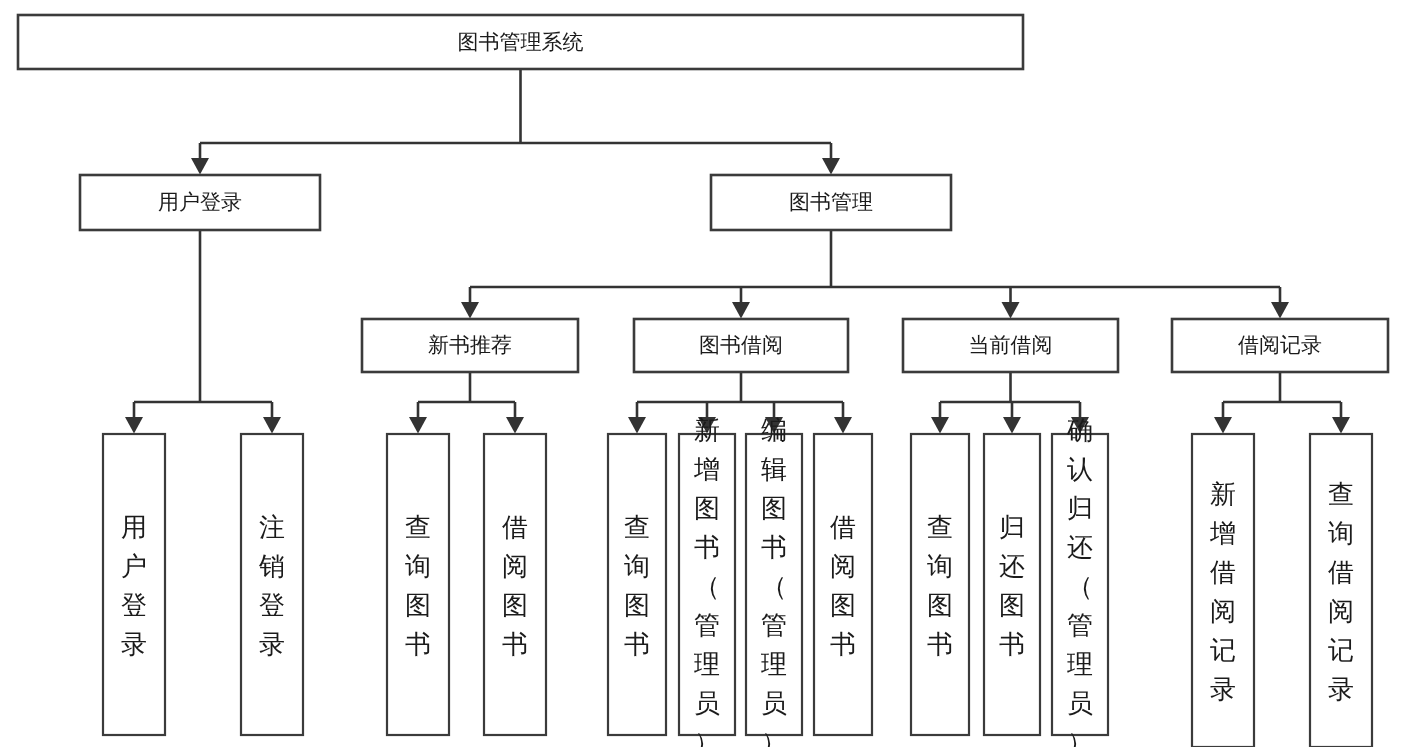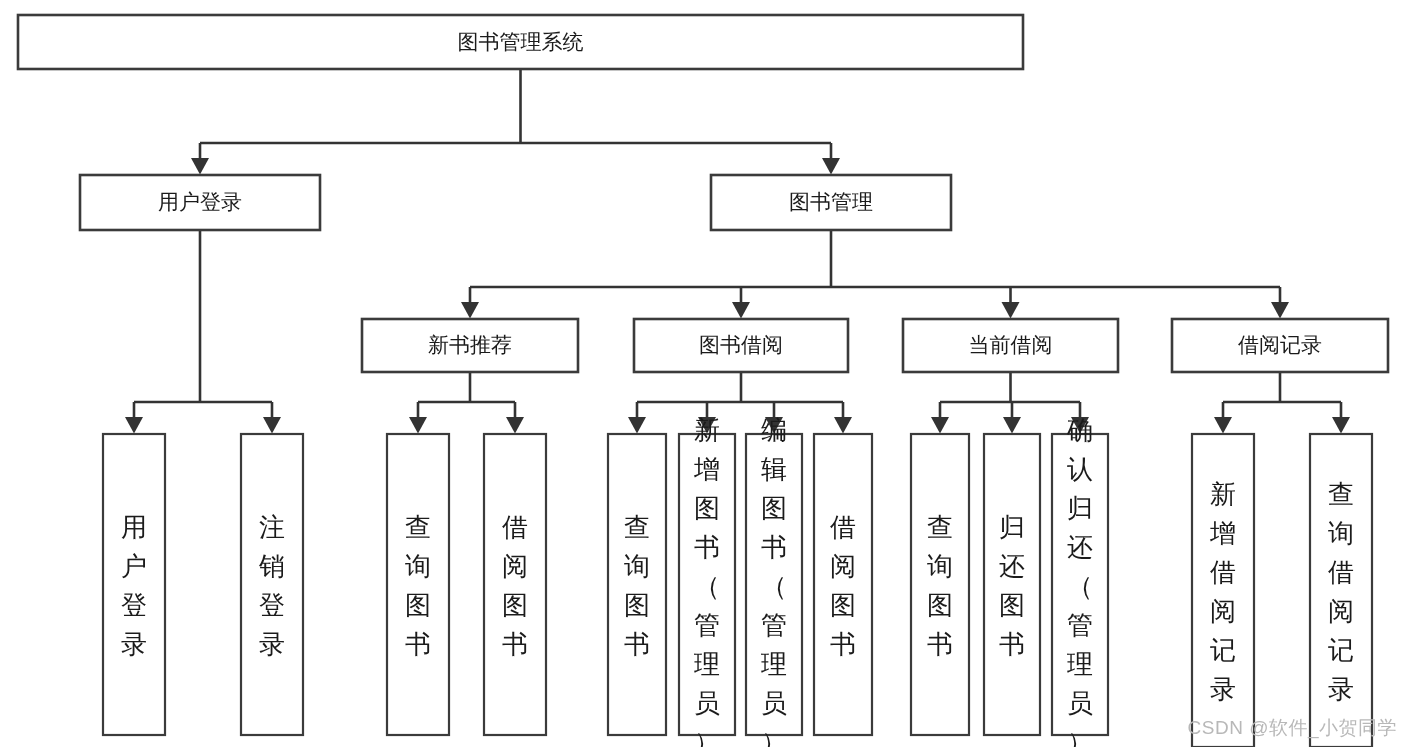--- a/index.html
+++ b/index.html
@@ -207,14 +207,13 @@
         <g>
           <rect x="1192" y="434" width="62" height="313" class="node-box-thin"></rect>
           <text x="1223" y="503" class="leaf-label-cell"><tspan x="1223" dy="0">新</tspan><tspan x="1223" dy="39">增</tspan><tspan x="1223" dy="39">借</tspan><tspan x="1223" dy="39">阅</tspan><tspan x="1223" dy="39">记</tspan><tspan x="1223" dy="39">录</tspan></text>
         </g>
         <g>
           <rect x="1310" y="434" width="62" height="313" class="node-box-thin"></rect>
           <text x="1341" y="503" class="leaf-label-cell"><tspan x="1341" dy="0">查</tspan><tspan x="1341" dy="39">询</tspan><tspan x="1341" dy="39">借</tspan><tspan x="1341" dy="39">阅</tspan><tspan x="1341" dy="39">记</tspan><tspan x="1341" dy="39">录</tspan></text>
         </g>
       </g>
   </svg>
-  <div class="watermark">CSDN @软件_小贺同学</div>
 </div>
 
 </body></html>

